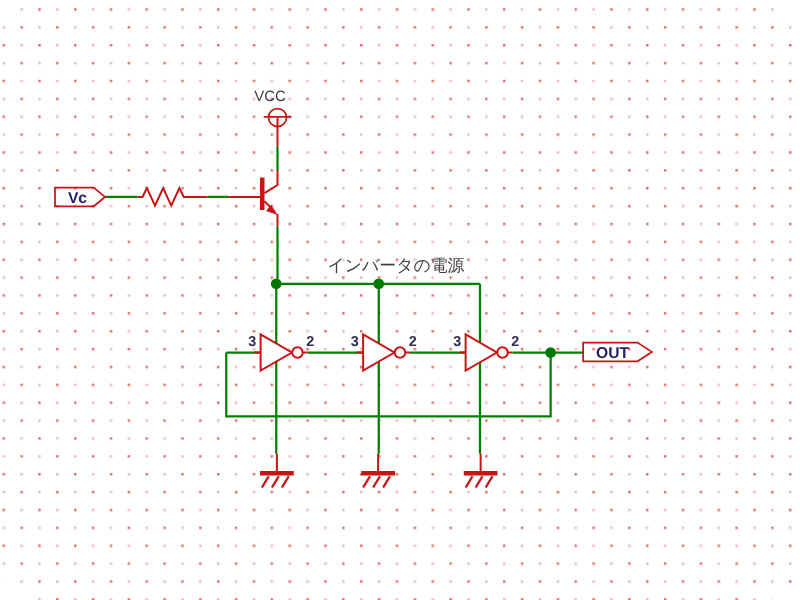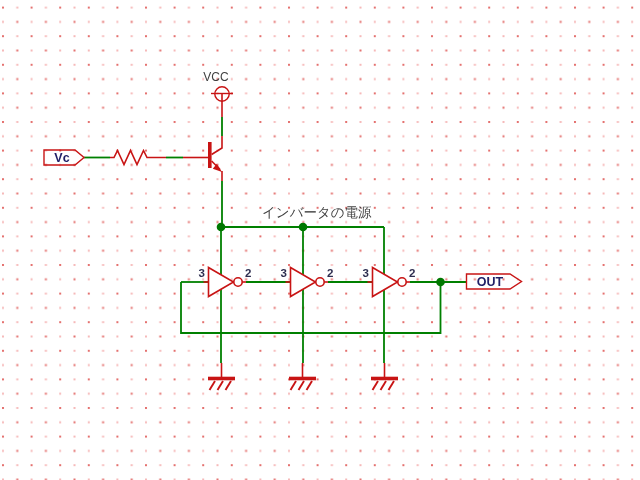--- a/index.html
+++ b/index.html
@@ -1,16 +1,16 @@
 <!DOCTYPE html>
 <html><head>
 <meta charset="utf-8">
 <style>
   html,body{margin:0;padding:0;background:#ffffff;}
-  #canvas-wrap{position:relative;width:640px;height:480px;overflow:hidden;background:#ffffff;}
+  #canvas-wrap{position:relative;width:640px;height:480px;overflow:hidden;background:#ffffff;border-radius:31px;}
   svg{display:block;}
   svg text{font-family:"Liberation Sans","DejaVu Sans",sans-serif;}
   .t-ann{fill:#3f3f3f;font-size:12px;}
   .t-net{fill:#3f3f3f;font-size:13.5px;}
   .t-pin{fill:#2e2e50;font-size:11.5px;font-weight:bold;}
   .t-port{fill:#1f1f66;font-size:12.5px;font-weight:bold;text-anchor:middle;}
   .wire{stroke:#008000;stroke-width:1.8;fill:none;}
   .cmp{stroke:#c81414;stroke-width:1.6;fill:none;}
   .cmp-thin{stroke:#c81414;stroke-width:1.4;fill:none;}
 </style>

